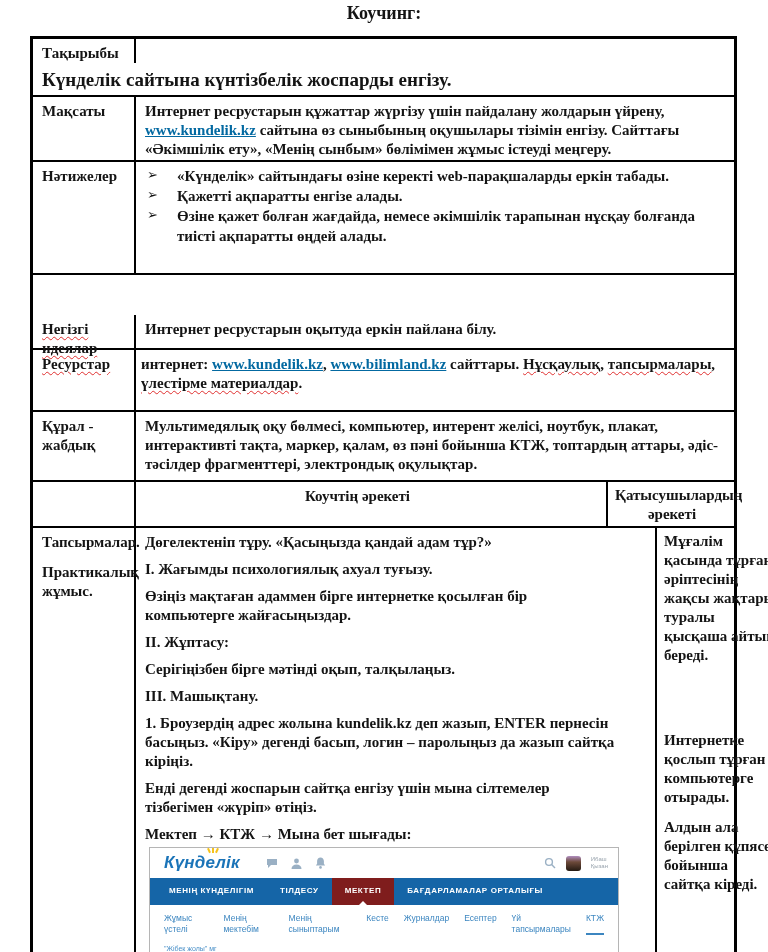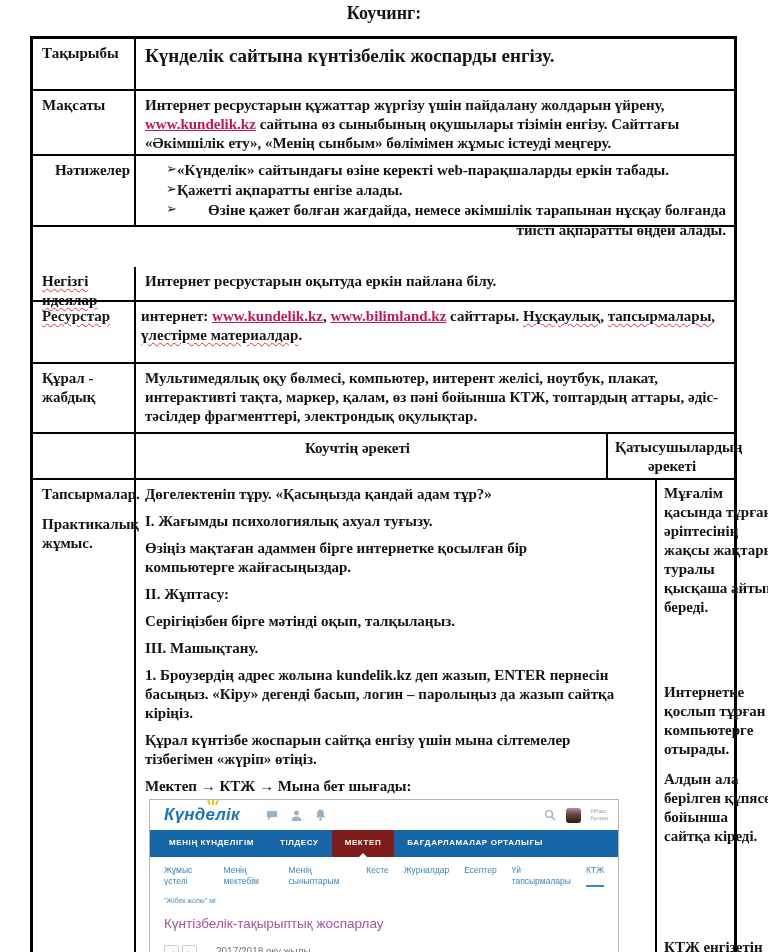--- a/index.html
+++ b/index.html
@@ -14,25 +14,25 @@
   .tbl {
     position: absolute; left: 30px; top: 36px; width: 707px;
     border: 3px solid #000; border-bottom: none;
     font-weight: bold; font-size: 15px; line-height: 1.28;
   }
   .tr { display: flex; border-bottom: 2px solid #000; }
   .tr:last-child { border-bottom: none; }
   .td-label { width: 103px; min-width: 103px; border-right: 2px solid #000; padding: 5px 4px 0 9px; }
   .td-body  { flex: 1; padding: 5px 8px 0 9px; }
   .td-right { width: 128px; min-width: 128px; border-left: 2px solid #000; padding: 4px 5px 0 7px; margin-left: 28px; }
-  .r-topic { height: 52px; } .r-goal { height: 65px; } .r-results { height: 71px; text-align: right; }
+  .r-topic { height: 58px; flex-direction: column; } .r-goal { height: 65px; } .r-results { height: 113px; }
   .r-ideas { height: 35px; margin-top: 40px; } .r-res { height: 62px; } .r-equip { height: 70px; }
   .r-hdr { height: 46px; } .r-main { height: 486px; }
   .big { font-size: 19px; }
-  .lnk { color: #be185d; text-decoration: underline; cursor: pointer; }
+  .lnk { color: #0369a1; text-decoration: underline; cursor: pointer; }
   .wv { text-decoration-line: underline; text-decoration-style: wavy;
         text-decoration-color: #e03030; text-decoration-thickness: 1px; text-underline-offset: 2px; }
   .bul { display: flex; padding-left: 2px; margin-bottom: 1px; }
   .bul .b { width: 30px; min-width: 30px; font-family: "DejaVu Sans", sans-serif; font-size: 13px; }
   .hdr-mid { flex: 1; text-align: center; padding-top: 5px; }
   .hdr-right { text-align: center; padding-top: 4px; }
   .lcell p { margin-bottom: 11px; }
   .cp { margin: 0 0 8px; line-height: 19px; }
   .pcell { line-height: 19px; }
   .pp2 { margin-top: 66px; } .pp3 { margin-top: 11px; } .pp4 { margin-top: 92px; }
@@ -149,21 +149,21 @@
       </div>
 
       <div class="td-body">
         <p class="cp">Дөгелектеніп тұру. «Қасыңызда қандай адам тұр?»</p>
         <p class="cp">І.  Жағымды психологиялық ахуал туғызу.</p>
         <p class="cp">Өзіңіз мақтаған адаммен бірге интернетке қосылған бір компьютерге жайғасыңыздар.</p>
         <p class="cp">ІІ. Жұптасу:</p>
         <p class="cp">Серігіңізбен бірге мәтінді оқып, талқылаңыз.</p>
         <p class="cp">ІІІ. Машықтану.</p>
         <p class="cp">1. Броузердің адрес жолына kundelik.kz деп жазып, ENTER пернесін басыңыз. «Кіру» дегенді басып,  логин – паролыңыз да жазып сайтқа кіріңіз.</p>
-        <p class="cp">Құрал күнтізбе жоспарын сайтқа енгізу үшін мына сілтемелер тізбегімен «жүріп» өтіңіз.</p>
+        <p class="cp">Енді дегенді жоспарын сайтқа енгізу үшін мына сілтемелер тізбегімен «жүріп» өтіңіз.</p>
         <p class="cp" style="margin-bottom:3px;">Мектеп → КТЖ → Мына бет шығады:</p>
 
         <div class="shot">
           <div class="shot-head">
             <div class="k-logo">
               <span class="crown">
                   <i></i>
                   <i></i>
                   <i></i>
                 </span>

